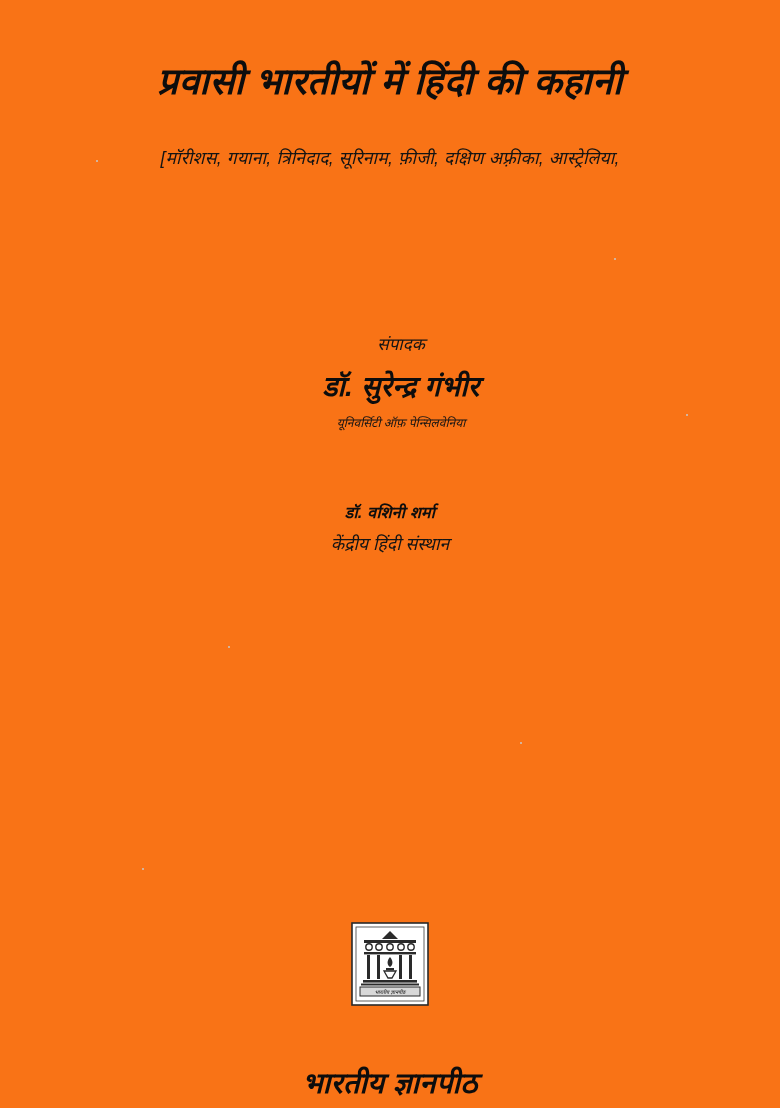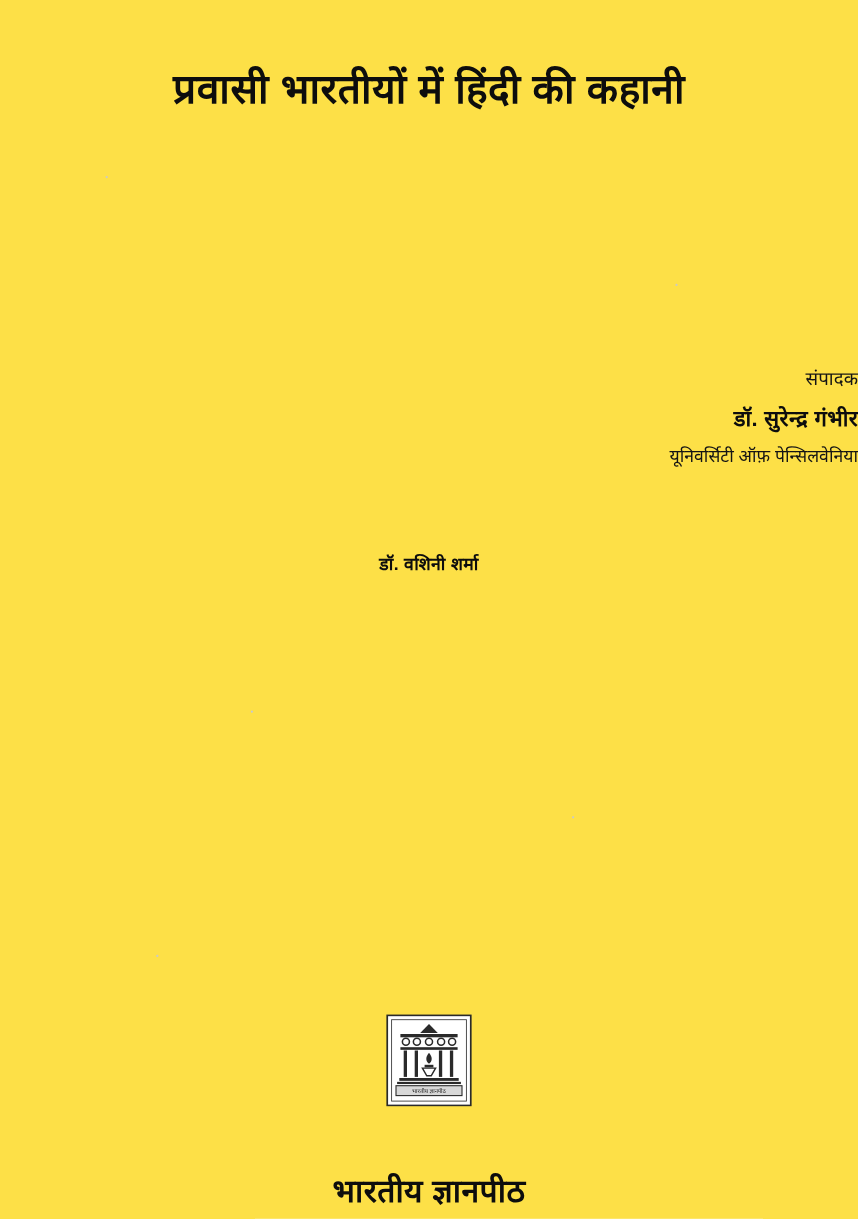--- a/index.html
+++ b/index.html
@@ -11,21 +11,22 @@
     width: 780px;
     height: 1108px;
     position: relative;
     font-family: "Liberation Sans", sans-serif;
     color: #1a1a1a;
     overflow: hidden;
   }
   .page {
     position: absolute;
     inset: 0;
-    background: #fde047;
+    background: #f97316;
+    font-style: italic;
   }
   .title-block {
     position: absolute;
     top: 58px;
     left: 0;
     right: 0;
     text-align: center;
   }
   .main-title {
     font-family: "Liberation Sans", sans-serif;
@@ -47,38 +48,38 @@
     font-weight: 400;
     color: #141414;
     line-height: 1.85;
     letter-spacing: 0.2px;
   }
   .editor-block {
     position: absolute;
     top: 332px;
     left: 0;
     right: 0;
-    text-align: right;
+    text-align: center;
     padding-left: 22px;
   }
   .role-label {
     font-size: 17px;
     font-weight: 400;
     color: #141414;
     line-height: 1.5;
   }
   .editor-name {
-    font-size: 20px;
+    font-size: 28px;
     font-weight: 700;
     color: #0d0d0d;
     margin-top: 8px;
     letter-spacing: 0.3px;
   }
   .editor-affil {
-    font-size: 16px;
+    font-size: 12px;
     font-weight: 400;
     color: #141414;
     margin-top: 10px;
   }
   .assoc-block {
     position: absolute;
     top: 493px;
     left: 0;
     right: 0;
     text-align: center;
@@ -138,30 +139,32 @@
   <div class="speck" style="top:414px;left:686px;"></div>
   <div class="speck" style="top:646px;left:228px;"></div>
   <div class="speck" style="top:742px;left:520px;"></div>
   <div class="speck" style="top:868px;left:142px;"></div>
 
   <div class="title-block">
     <div class="main-title">प्रवासी भारतीयों में हिंदी की कहानी</div>
   </div>
 
   <div class="subtitle-block">
+    <div class="subtitle-line">[मॉरीशस, गयाना, त्रिनिदाद, सूरिनाम, फ़ीजी, दक्षिण अफ़्रीका, आस्ट्रेलिया,</div>
   </div>
 
   <div class="editor-block">
     <div class="role-label">संपादक</div>
     <div class="editor-name">डॉ. सुरेन्द्र गंभीर</div>
     <div class="editor-affil">यूनिवर्सिटी ऑफ़ पेन्सिलवेनिया</div>
   </div>
 
   <div class="assoc-block">
     <div class="assoc-name">डॉ. वशिनी शर्मा</div>
+    <div class="assoc-affil">केंद्रीय हिंदी संस्थान</div>
   </div>
 
   <div class="logo-wrap">
     <div class="logo-box">
       <svg width="78" height="84" viewBox="0 0 78 84" xmlns="http://www.w3.org/2000/svg">
         <rect x="1" y="1" width="76" height="82" fill="#ffffff" stroke="#2a2a2a" stroke-width="1.6"></rect>
         <rect x="5" y="5" width="68" height="74" fill="none" stroke="#3a3a3a" stroke-width="0.8"></rect>
 
         <path d="M39 9 L47 17 L31 17 Z" fill="#2a2a2a"></path>
         <rect x="13" y="18" width="52" height="3" fill="#2a2a2a"></rect>

